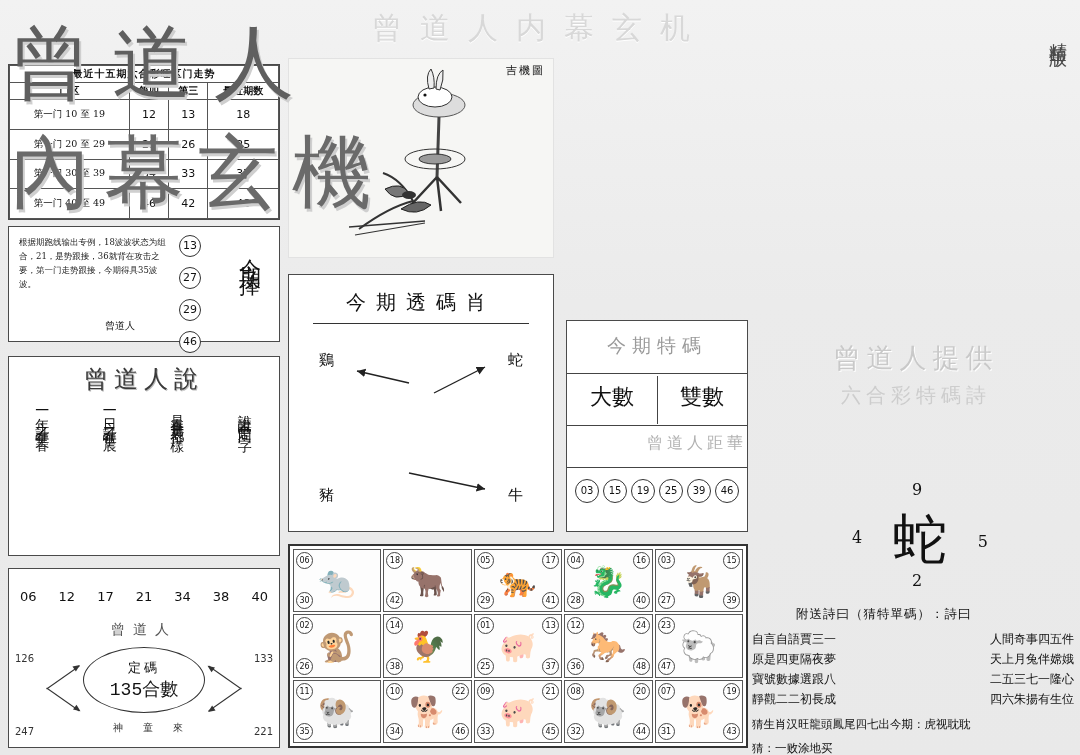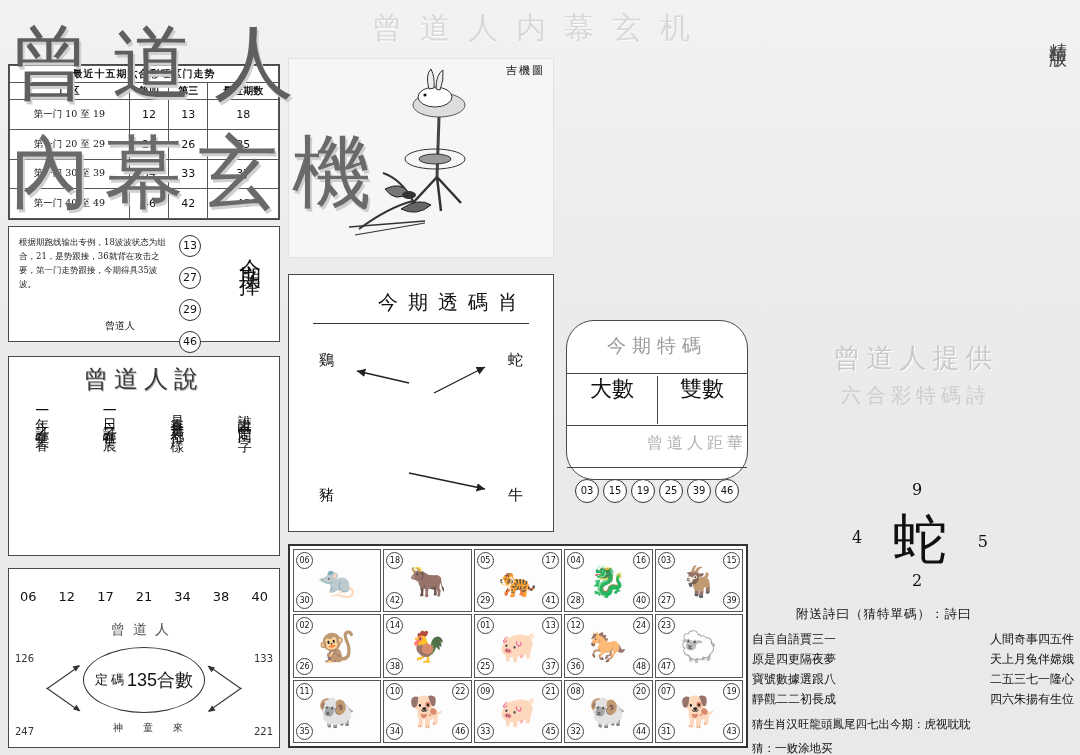--- a/index.html
+++ b/index.html
@@ -49,44 +49,44 @@
   .vcols{position:absolute;top:46px;left:0;width:100%;display:flex;justify-content:space-around;}
   .vcol{writing-mode:vertical-rl;font-size:14px;line-height:26px;letter-spacing:4px;
         font-family:"DejaVu Serif","Liberation Serif",serif;height:140px;}
 
   
   #dingma{left:8px;top:568px;width:272px;height:180px;background:#fff;}
   #dingma .toprow{position:absolute;top:20px;left:0;width:100%;display:flex;justify-content:space-around;font-size:13px;}
   #dingma .brand{position:absolute;top:52px;left:0;width:100%;text-align:center;font-size:14px;letter-spacing:8px;color:#555;
         font-family:"DejaVu Serif","Liberation Serif",serif;}
   .oval{position:absolute;left:50%;top:78px;transform:translateX(-50%);width:120px;height:64px;border:1.5px solid #333;border-radius:50%;
-        display:flex;flex-direction:row;align-items:center;justify-content:center;background:#fff;}
+        display:flex;flex-direction:column;align-items:center;justify-content:center;background:#fff;}
   .oval .t1{font-size:13px;letter-spacing:3px;font-family:"DejaVu Serif","Liberation Serif",serif;}
-  .oval .t2{font-size:18px;font-family:Liberation Sans, sans-serif;}
+  .oval .t2{font-size:18px;font-family:Liberation Mono, monospace;}
   .corner{position:absolute;font-size:10px;color:#333;}
   .arrow{position:absolute;width:40px;height:1px;background:#333;}
   .arrow:after{content:"";position:absolute;right:-1px;top:-3px;border-left:7px solid #333;border-top:3.5px solid transparent;border-bottom:3.5px solid transparent;}
 
   
   #pic{left:288px;top:58px;width:266px;height:200px;background:#f7f7f5;border:1px solid #ddd;}
   #pic .label{position:absolute;right:8px;top:4px;font-size:11px;letter-spacing:2px;font-family:"DejaVu Serif","Liberation Serif",serif;}
 
   
   #touma{left:288px;top:274px;width:266px;height:258px;background:#fff;}
   #touma .head{position:absolute;top:14px;left:0;width:100%;text-align:center;font-size:20px;letter-spacing:10px;
-        font-family:"DejaVu Serif","Liberation Serif",serif;padding-left:32px;}
+        font-family:"DejaVu Serif","Liberation Serif",serif;}
   #touma .rule{position:absolute;left:24px;right:24px;top:48px;height:1px;background:#333;}
   .zd{position:absolute;font-size:15px;font-family:"DejaVu Serif","Liberation Serif",serif;}
 
   
-  #tema{left:566px;top:320px;width:182px;height:160px;background:#fff;border-radius:28px;}
+  #tema{left:566px;top:320px;width:182px;height:212px;background:#fff;}
   #tema .h1{position:absolute;top:12px;left:0;width:100%;text-align:center;font-size:19px;letter-spacing:6px;color:#9a9a9a;
         font-family:"DejaVu Serif","Liberation Serif",serif;}
   #tema .divider{position:absolute;left:0;width:100%;height:1px;background:#444;}
-  #tema .pair{position:absolute;top:45px;left:0;width:100%;display:flex;}
+  #tema .pair{position:absolute;top:53px;left:0;width:100%;display:flex;}
   #tema .pair .c{flex:1;text-align:center;font-size:22px;padding:8px 0;font-family:"DejaVu Serif","Liberation Serif",serif;}
   #tema .vline{position:absolute;top:55px;left:50%;width:1px;height:48px;background:#444;}
   #tema .h2{position:absolute;top:112px;left:0;width:100%;text-align:right;font-size:16px;letter-spacing:4px;color:#b1b1b1;
         font-family:"DejaVu Serif","Liberation Serif",serif;}
   #tema .balls{position:absolute;top:158px;left:0;width:100%;display:flex;justify-content:center;gap:4px;}
   #tema .balls .b{width:22px;height:22px;line-height:22px;border:1px solid #333;border-radius:50%;text-align:center;font-size:10px;background:#fff;}
 
   
   #brush{left:566px;top:62px;width:500px;height:250px;}
   .brush-l1{position:absolute;left:10px;top:10px;font-size:80px;letter-spacing:22px;color:#5f5f5f;

